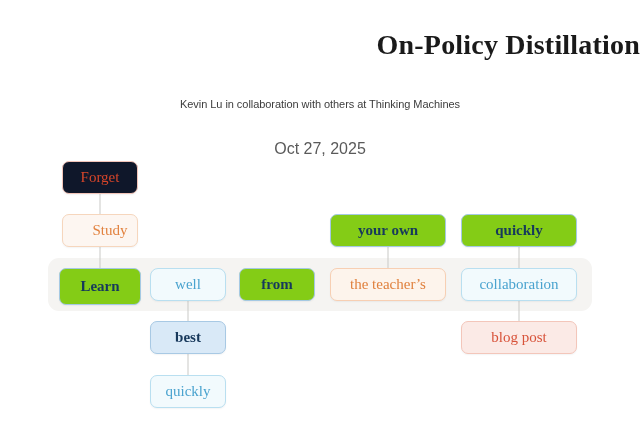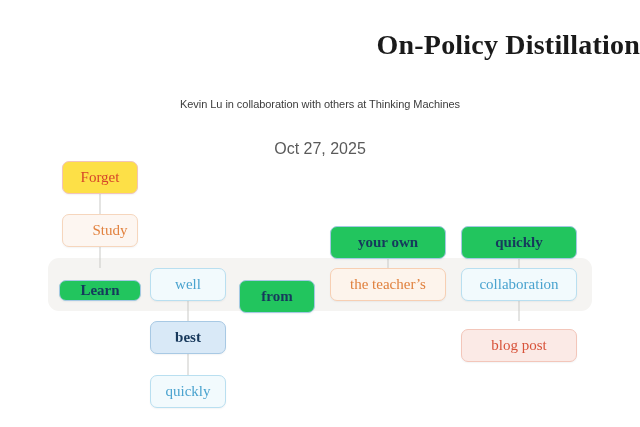--- a/index.html
+++ b/index.html
@@ -92,43 +92,42 @@
     align-items: center;
     justify-content: center;
     text-align: center;
     white-space: nowrap;
     line-height: 1;
     box-shadow: 0 1px 1.5px rgba(80,100,120,0.07);
   }
 
   
   .n-blue-strong {
-    background: #22c55e;
+    background: #84cc16;
     border-color: #a5c9e3;
     color: #16395c;
     font-weight: bold;
-    margin-top: 12px;
   }
   
   .n-blue-soft {
     background: #f2fafd;
     border-color: #b9dff0;
     color: #4aa3cf;
     font-weight: normal;
   }
   
   .n-blue-mid {
     background: #d9e9f7;
     border-color: #a8c9e4;
     color: #17385b;
     font-weight: bold;
   }
   
   .n-red {
-    background: #fde047;
+    background: #0f172a;
     border-color: #f2c4b8;
     color: #d6452a;
     font-weight: normal;
   }
   
   .n-orange-soft {
     background: #fdf6f1;
     border-color: #f6d6bd;
     color: #e2823f;
     font-weight: normal;
@@ -162,30 +161,30 @@
       <line x1="188" x2="188" y1="301" y2="321" stroke="#c9c9c6" stroke-width="1"></line>
       <line x1="188" x2="188" y1="354" y2="375" stroke="#c9c9c6" stroke-width="1"></line>
       <line x1="388" x2="388" y1="247" y2="268" stroke="#c9c9c6" stroke-width="1"></line>
       <line x1="519" x2="519" y1="247" y2="268" stroke="#c9c9c6" stroke-width="1"></line>
       <line x1="519" x2="519" y1="301" y2="321" stroke="#c9c9c6" stroke-width="1"></line>
     </svg>
 
   <div id="nodes-host">
       <div class="node n-red" style="left: 62px; top: 161px; width: 76px; height: 33px;">Forget</div>
       <div class="node n-orange-soft" style="left: 62px; top: 214px; width: 76px; height: 33px;">Study</div>
-      <div class="node n-blue-strong" style="left: 59px; top: 268px; width: 82px; height: 21px; font-family: Liberation Serif, serif;">Learn</div>
-      <div class="node n-blue-soft" style="left: 150px; top: 268px; width: 76px; height: 33px;">well</div>
+      <div class="node n-blue-strong" style="left: 59px; top: 268px; width: 82px; height: 37px; font-family: Liberation Serif, serif;">Learn</div>
+      <div class="node n-blue-soft" style="left: 150px; top: 268px; width: 76px; height: 33px; border-radius: 8px;">well</div>
       <div class="node n-blue-mid" style="left: 150px; top: 321px; width: 76px; height: 33px;">best</div>
       <div class="node n-blue-soft" style="left: 150px; top: 375px; width: 76px; height: 33px;">quickly</div>
       <div class="node n-blue-strong" style="left: 239px; top: 268px; width: 76px; height: 33px;">from</div>
       <div class="node n-blue-strong" style="left: 330px; top: 214px; width: 116px; height: 33px;">your own</div>
       <div class="node n-orange-teacher" style="left: 330px; top: 268px; width: 116px; height: 33px;">the teacher’s</div>
       <div class="node n-blue-strong" style="left: 461px; top: 214px; width: 116px; height: 33px;">quickly</div>
       <div class="node n-blue-soft" style="left: 461px; top: 268px; width: 116px; height: 33px;">collaboration</div>
-      <div class="node n-red-blog" style="left: 461px; top: 321px; width: 116px; height: 33px; margin-top: 8px;">blog post</div>
+      <div class="node n-red-blog" style="left: 461px; top: 321px; width: 116px; height: 33px;">blog post</div>
     </div>
 </div>
 
 <div id="header">
   <h1 id="page-title">On-Policy Distillation</h1>
   <p id="byline">Kevin Lu in collaboration with others at Thinking Machines</p>
   <p id="pubdate">Oct 27, 2025</p>
 </div>
 
 </body></html>

